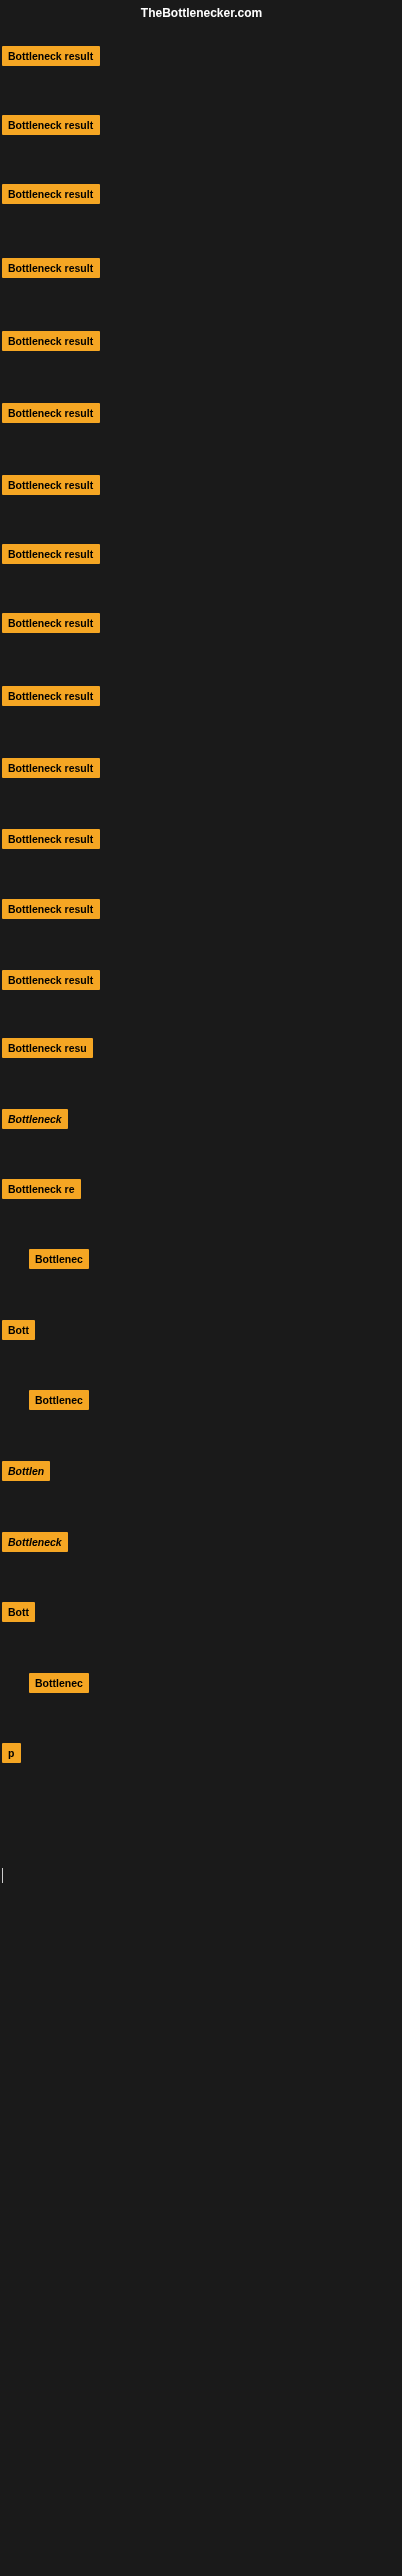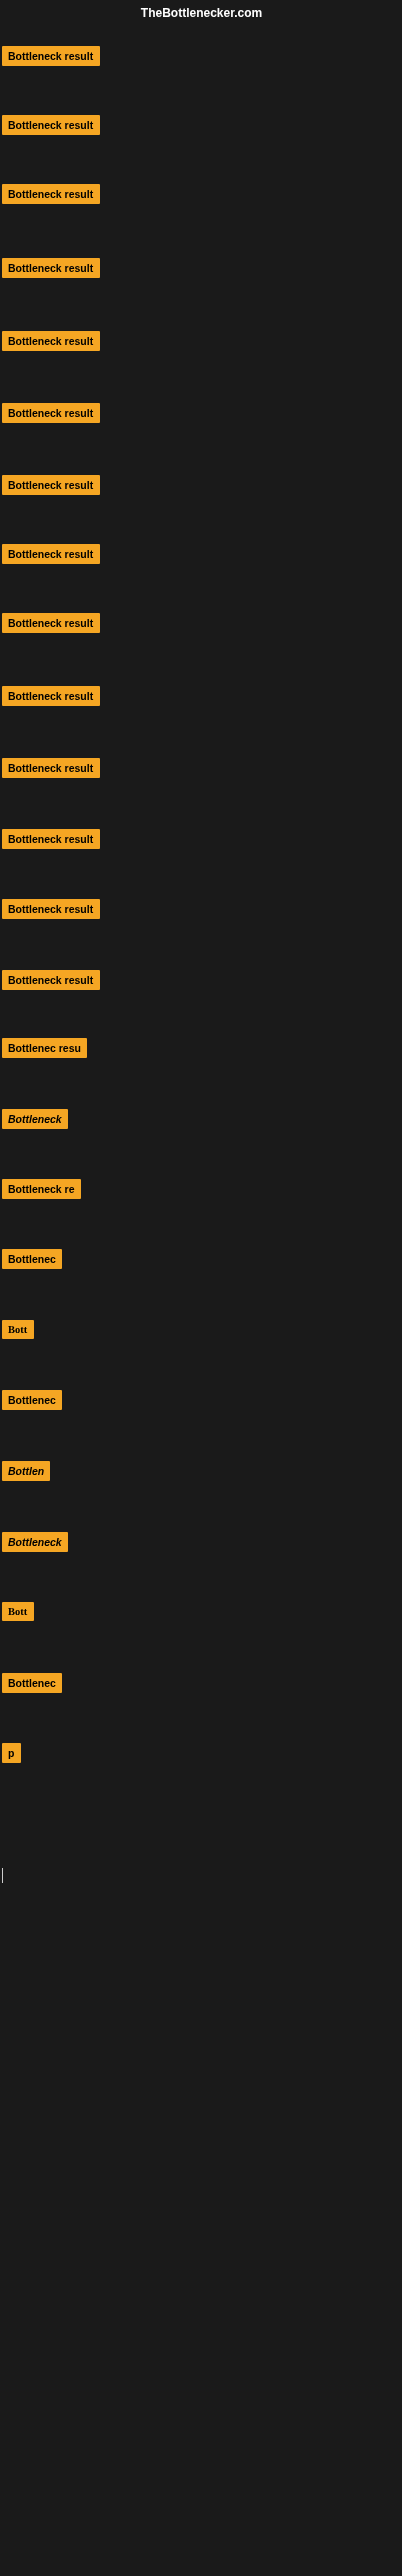--- a/index.html
+++ b/index.html
@@ -70,23 +70,23 @@
       width: 1.6px;
       height: 14.5px;
       background: #cccccc;
     }
 
     
     .full    { max-width: 145px; }
     .w-160   { max-width: 129px; }
     .w-120   { max-width: 97px; }
     .w-100   { max-width: 81px; font-style: italic; }
-    .w-80    { max-width: 64px; }
+    .w-80    { max-width: 64px; margin-left: 27px; }
     .w-60    { max-width: 48px; }
-    .w-50    { max-width: 40px; font-family: Liberation Serif, serif; }
+    .w-50    { max-width: 40px; }
     .w-40    { max-width: 32px; }
   </style>
 </head>
 <body>
 
 <div class="site-title">TheBottlenecker.com</div>
 
 <div class="cursor-line"></div>
 
 <div class="card-container row-1"><span class="bottleneck-card full">Bottleneck result</span></div>
@@ -96,21 +96,21 @@
 <div class="card-container row-5"><span class="bottleneck-card full">Bottleneck result</span></div>
 <div class="card-container row-6"><span class="bottleneck-card full">Bottleneck result</span></div>
 <div class="card-container row-7"><span class="bottleneck-card full">Bottleneck result</span></div>
 <div class="card-container row-8"><span class="bottleneck-card full">Bottleneck result</span></div>
 <div class="card-container row-9"><span class="bottleneck-card full">Bottleneck result</span></div>
 <div class="card-container row-10"><span class="bottleneck-card full">Bottleneck result</span></div>
 <div class="card-container row-11"><span class="bottleneck-card full">Bottleneck result</span></div>
 <div class="card-container row-12"><span class="bottleneck-card full">Bottleneck result</span></div>
 <div class="card-container row-13"><span class="bottleneck-card full">Bottleneck result</span></div>
 <div class="card-container row-14"><span class="bottleneck-card full">Bottleneck result</span></div>
-<div class="card-container row-15"><span class="bottleneck-card w-160">Bottlenec resu</span></div>
+<div class="card-container row-15"><span class="bottleneck-card w-160">Bottleneck resu</span></div>
 <div class="card-container row-16"><span class="bottleneck-card w-100">Bottleneck</span></div>
 <div class="card-container row-17"><span class="bottleneck-card w-120">Bottleneck re</span></div>
 <div class="card-container row-18"><span class="bottleneck-card w-80">Bottlenec</span></div>
 <div class="card-container row-19"><span class="bottleneck-card w-50">Bott</span></div>
 <div class="card-container row-20"><span class="bottleneck-card w-80">Bottlenec</span></div>
 <div class="card-container row-21"><span class="bottleneck-card w-60">Bottlen</span></div>
 <div class="card-container row-22"><span class="bottleneck-card w-100">Bottleneck</span></div>
 <div class="card-container row-23"><span class="bottleneck-card w-50">Bott</span></div>
 <div class="card-container row-24"><span class="bottleneck-card w-80">Bottlenec</span></div>
 <div class="card-container row-25"><span class="bottleneck-card w-40">p</span></div>

